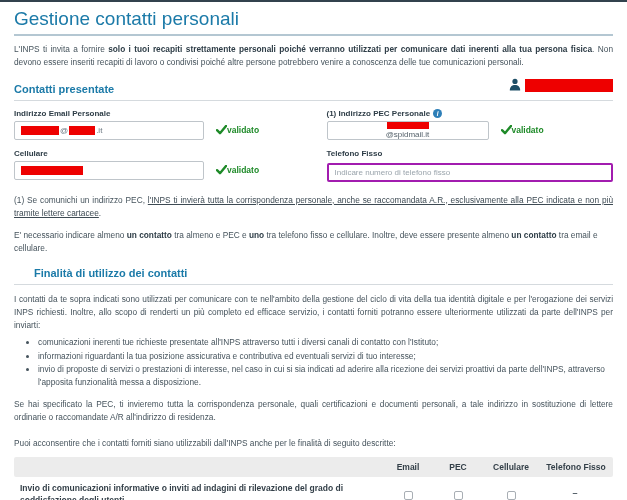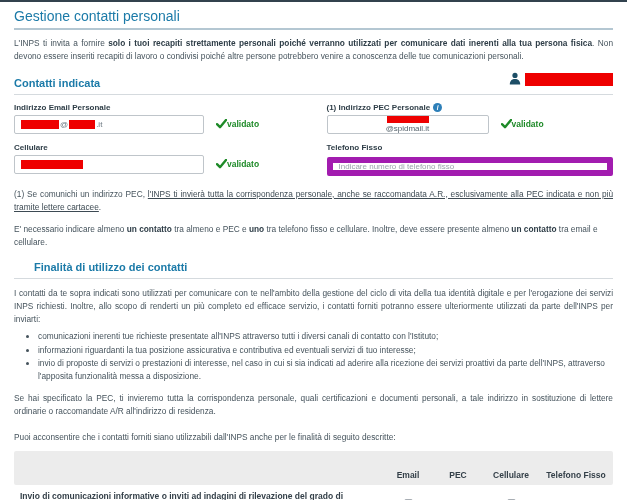--- a/index.html
+++ b/index.html
@@ -5,21 +5,21 @@
   * { box-sizing: border-box; }
   html,body { margin:0; padding:0; }
   body {
     width:627px; height:500px; overflow:hidden;
     background:#ffffff; color:#45535c;
     font-family:"Liberation Sans", sans-serif;
   }
   .topbar { height:2px; background:#32424e; }
   .page { padding:0 14px; }
 
-  .page-title { font-size:14px; font-weight:400; color:#1b7aa8; margin:6px 0 4px; }
+  .page-title { font-size:19px; font-weight:400; color:#1b7aa8; margin:6px 0 4px; }
   .title-rule { border:0; border-top:2px solid #b4c7d2; margin:0 0 7px; }
 
   p { margin:0; }
   .body-text { font-size:8.3px; line-height:1.6; text-align:justify; color:#45535c; }
   .body-text b, .req b { color:#2e3d47; }
 
   .section-head-row { display:flex; justify-content:space-between; align-items:flex-end; margin-top:7px; }
   .section-title { font-size:11px; font-weight:700; color:#1b7aa8; margin:0; }
   .identity { display:flex; align-items:center; gap:4px; }
   .redact { display:inline-block; background:#ee0000; }
@@ -38,21 +38,21 @@
     display:flex; align-items:center; padding:0 6px; font-size:8px; color:#6b7780; gap:1px;
   }
   .w-email { width:190px; }
   .w-pec   { width:162px;flex-direction:column; }
   .w-cell  { width:190px; }
   .redact-in { height:9px; }
   .r-email-local { width:38px; } .r-email-dom { width:26px; }
   .r-pec-local { width:42px; }  .r-cell { width:62px; }
   .pec-domain { color:#55626b; }
   input.tel-input {
-    width:100%; height:19px; border:6px solid #a21caf; border-radius:2px;
+    width:100%; height:19px; border:2px solid #a21caf; border-radius:2px;
     padding:0 6px; font-size:8px; color:#55626b; font-family:"Liberation Sans",sans-serif;
   }
   input.tel-input::placeholder { color:#9aa4ac; }
   .validato { display:flex; align-items:center; color:#1e8a28; font-weight:700; font-size:8.5px; white-space:nowrap; }
 
   .footnote { margin-top:3px; }
   .footnote .fn-link { text-decoration:underline; color:#3d4a53; cursor:pointer; }
   .req { margin-top:9px; font-size:8.3px; line-height:1.5; }
 
   .finalita-head { margin-top:13px;padding-left:20px; }
@@ -60,41 +60,41 @@
   ul.purpose-list { margin:3px 0 0 12px; padding-left:12px; font-size:8.3px; line-height:1.55; color:#45535c; }
   ul.purpose-list li { margin-bottom:1px; }
   .pec-note { margin-top:9px; }
   .consent-intro { margin-top:13px; font-size:8.3px; }
 
   .consent-table { margin-top:9px; font-size:8.5px; color:#333f48; }
   .t-row { display:flex; align-items:center; }
   .t-head { background:#ececec; border-radius:2px;align-items:flex-end; }
   .t-desc { flex:1; padding:5px 8px 5px 6px; font-weight:700; line-height:1.5; }
   .t-cell { text-align:center; flex:none; }
-  .c-email { width:50px; } .c-pec { width:50px;margin-top:14px; } .c-cellulare { width:56px; } .c-telefono { width:74px; }
+  .c-email { width:50px; } .c-pec { width:50px; } .c-cellulare { width:56px; } .c-telefono { width:74px; }
   .t-head .t-cell { font-weight:700; padding:5px 0; }
   .t-body-row { border-bottom:1px solid #dcdfe2; }
   .cb { display:inline-block; width:9px; height:9px; border-radius:2px; position:relative; vertical-align:middle; cursor:pointer; }
   .cb-unchecked { border:1px solid #a8aeb4; background:#fff; }
   .cb-dash { border:none; }
   .cb-dash::after { content:"\2013"; position:absolute; left:1px; top:-3px; color:#4c5861; font-weight:700; font-size:9px; }
 </style>
 </head>
 <body>
 
 <div class="topbar"></div>
 <div class="page">
 
   <h1 class="page-title">Gestione contatti personali</h1>
   <hr class="title-rule">
 
   <p class="body-text"><span>L'INPS ti invita a fornire </span><b>solo i tuoi recapiti strettamente personali poiché verranno utilizzati per comunicare dati inerenti alla tua persona fisica</b><span>. Non devono essere inseriti recapiti di lavoro o condivisi poiché altre persone potrebbero venire a conoscenza delle tue comunicazioni personali.</span></p>
 
   <div class="section-head-row">
-    <h2 class="section-title">Contatti indicata</h2>
+    <h2 class="section-title">Contatti presentate</h2>
     <div class="identity">
       <span>
         <svg width="12" height="13" viewBox="0 0 12 13">
             <circle cx="6" cy="3.4" r="2.6" fill="#1d4e66"></circle>
             <path d="M0.8 12.5 C0.8 8.8 3 7 6 7 C9 7 11.2 8.8 11.2 12.5 Z" fill="#1d4e66"></path>
           </svg>
       </span>
       <span class="redact redact-name"></span>
     </div>
   </div>

